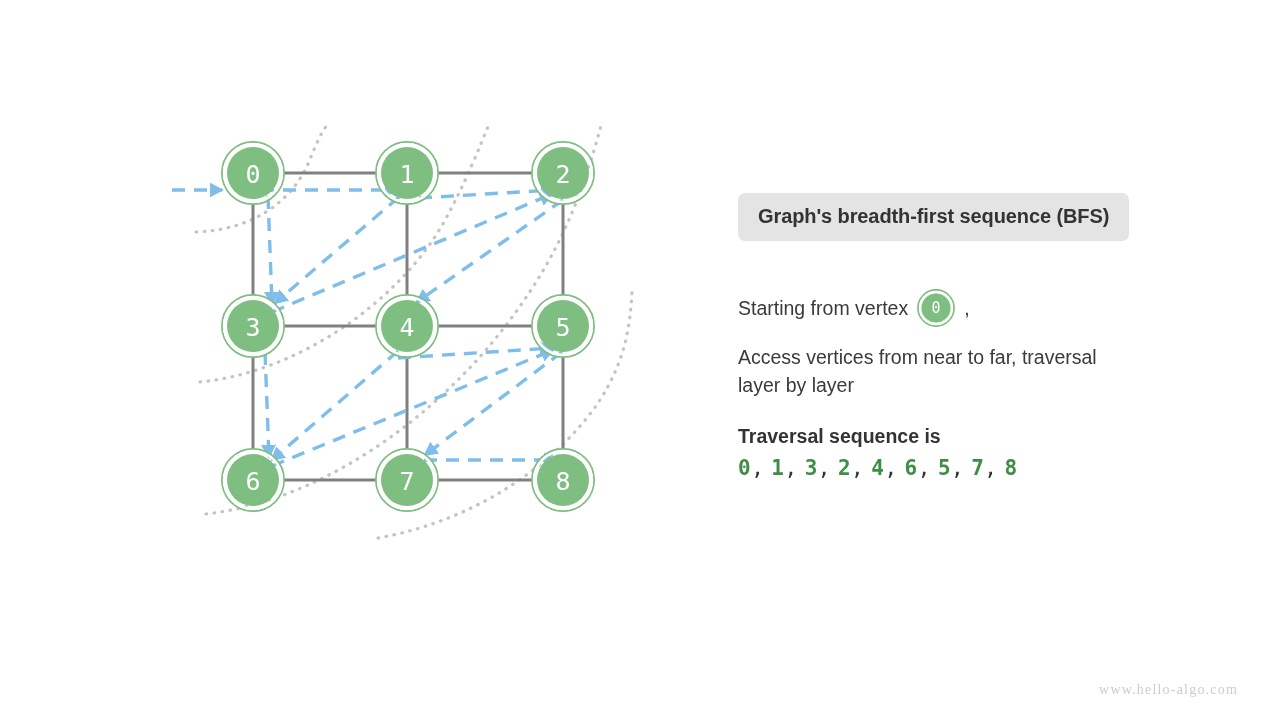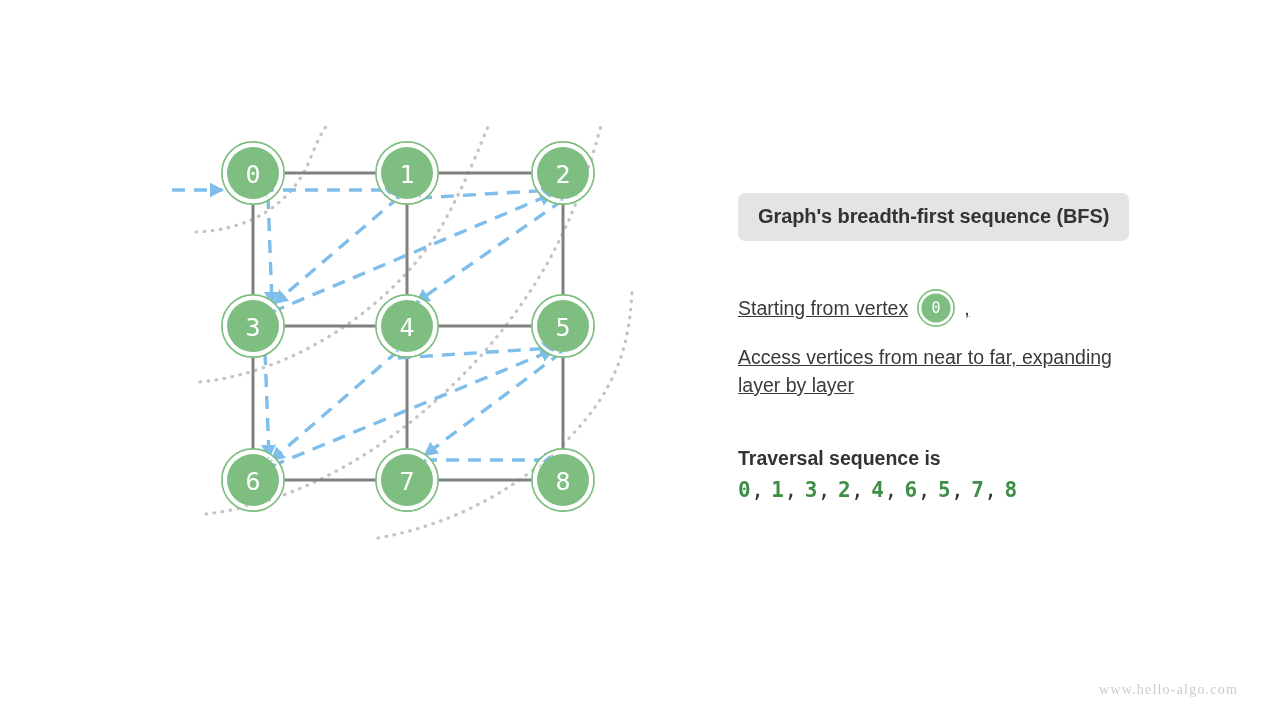--- a/index.html
+++ b/index.html
@@ -72,21 +72,20 @@
     color: #333333;
     font-size: 20px;
     font-weight: bold;
     letter-spacing: -0.1px;
     white-space: nowrap;
   }
   .panel-line {
     color: #3a3a3a;
     font-size: 19.5px;
     line-height: 28px;
-    text-decoration: underline;
   }
   #start-line {
     margin-top: 48px;
     display: flex;
     align-items: center;
     white-space: nowrap;
   }
   #start-line-text { margin-right: 9px; }
   #start-line-comma { margin-left: 9px; }
   .inline-node {
@@ -95,21 +94,21 @@
     height: 38px;
     flex: 0 0 38px;
   }
   .inline-node svg { display: block; }
 
   #near-far-line {
     margin-top: 16px;
     max-width: 380px;
   }
   #sequence-heading {
-    margin-top: 48px;
+    margin-top: 26px;
     color: #333333;
     font-size: 19.5px;
     font-weight: bold;
   }
   #sequence-values {
     margin-top: 8px;
     font-family: "DejaVu Sans Mono", "Liberation Mono", monospace;
     font-size: 21px;
     color: #333333;
     letter-spacing: 0.5px;
@@ -251,20 +250,20 @@
       <svg width="38" height="38" viewBox="0 0 38 38">
         <circle cx="19" cy="19" r="18" fill="none" stroke="#7ebe81" stroke-width="1.8"></circle>
         <circle cx="19" cy="19" r="16.2" fill="none" stroke="#ffffff" stroke-width="2"></circle>
         <circle cx="19" cy="19" r="14.6" fill="#7ebe81"></circle>
         <text class="node-label" x="19" y="19" style="font-size:15px">0</text>
       </svg>
     </span>
     <span id="start-line-comma">,</span>
   </div>
 
-  <div id="near-far-line" class="panel-line">Access vertices from near to far, expanding layer by layer</div>
+  <div id="near-far-line" class="panel-line">Access vertices from near to far, traversal layer by layer</div>
 
   <div id="sequence-heading">Traversal sequence is</div>
 
   <div id="sequence-values"><span class="seq-num">0</span><span class="seq-sep">,</span><span class="seq-num">1</span><span class="seq-sep">,</span><span class="seq-num">3</span><span class="seq-sep">,</span><span class="seq-num">2</span><span class="seq-sep">,</span><span class="seq-num">4</span><span class="seq-sep">,</span><span class="seq-num">6</span><span class="seq-sep">,</span><span class="seq-num">5</span><span class="seq-sep">,</span><span class="seq-num">7</span><span class="seq-sep">,</span><span class="seq-num">8</span></div>
 </div>
 
 <div id="watermark">www.hello-algo.com</div>
 
 </body></html>

